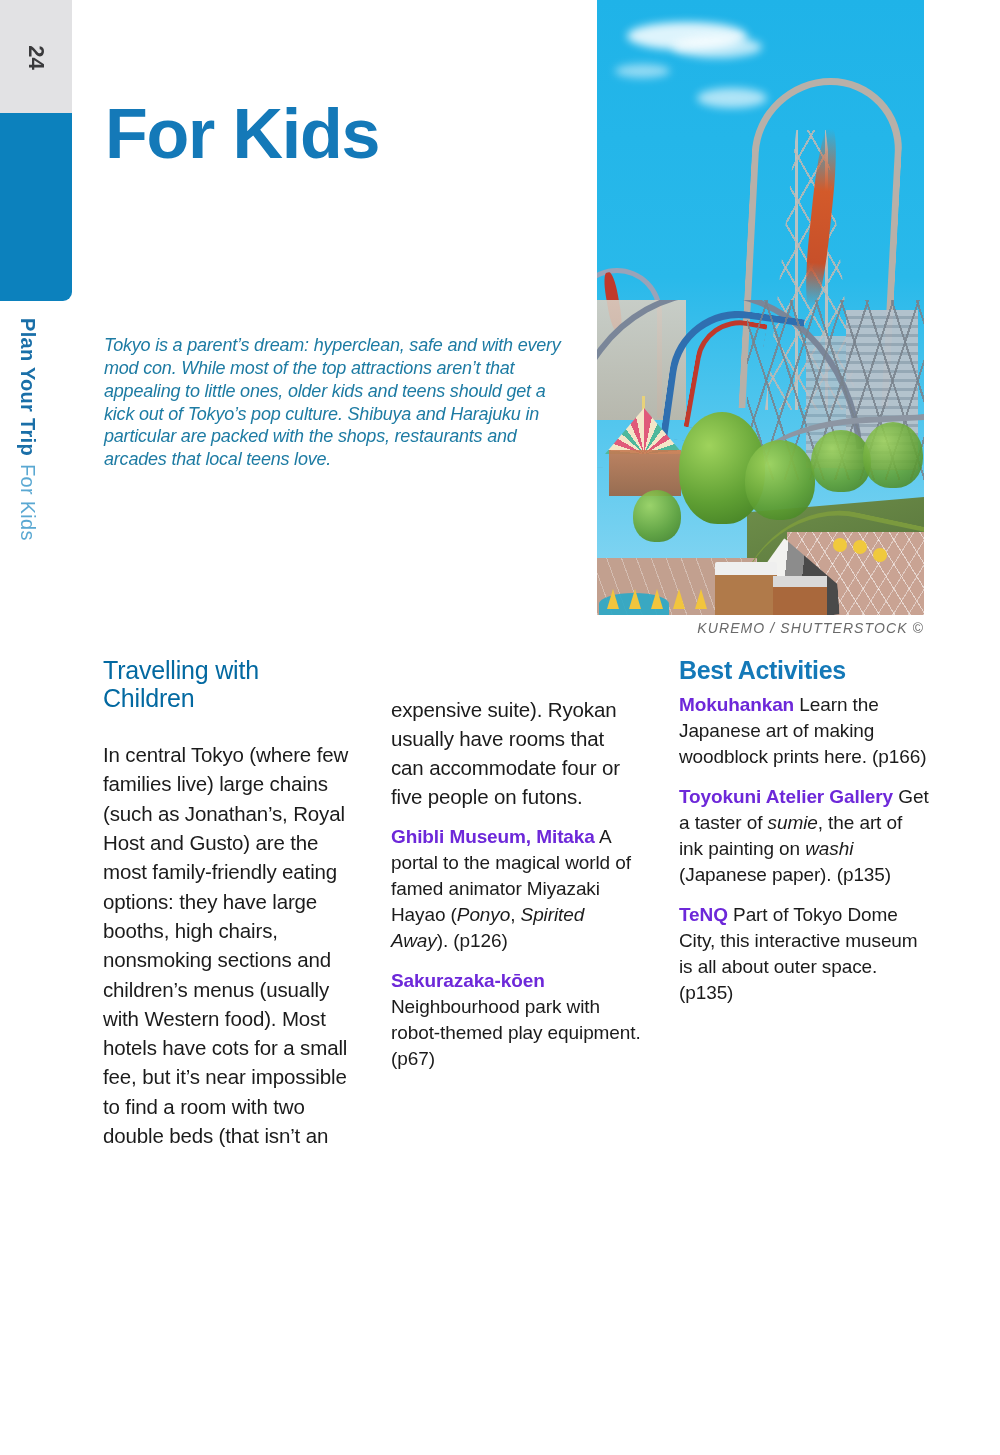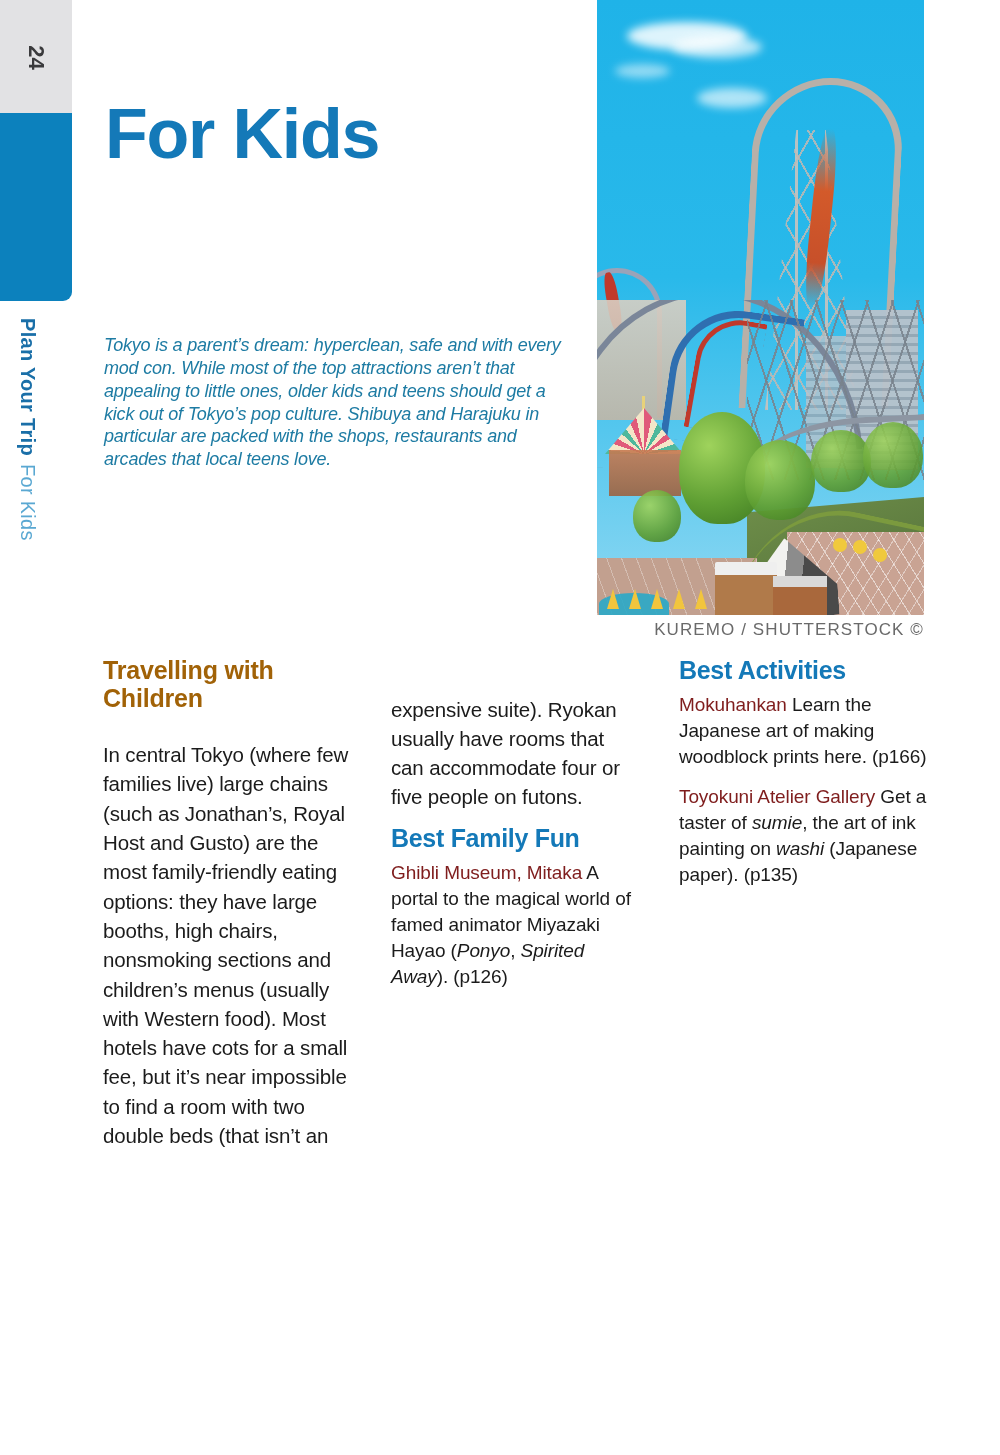--- a/index.html
+++ b/index.html
@@ -345,23 +345,24 @@
     left: 176px; top: 276px; width: 54px; height: 44px;
     background: linear-gradient(180deg,#d9d9d9 0 26%, #a9683c 26% 100%);
   }
 
   #photo-credit {
     position: absolute;
     left: 597px;
     top: 620px;
     width: 327px;
     text-align: right;
-    font-size: 17px;
+    font-size: 14px;
     color: #6a6a6a;
     letter-spacing: 1.1px;
+    font-style: italic;
   }
 
   
   #intro-blurb {
     position: absolute;
     left: 104px;
     top: 316px;
     width: 470px;
     font-size: 18px;
     line-height: 1.27;
@@ -379,22 +380,22 @@
     display: flex;
     gap: 0px;
   }
   .col { box-sizing: border-box; }
   .col.c1 { width: 288px; padding-right: 34px; }
   .col.c2 { width: 288px; padding-right: 38px; }
   .col.c3 { width: 252px; }
 
   .section-head-black {
     font-size: 25px;
-    font-weight: bold;
-    color: #a16207;
+    font-weight: normal;
+    color: #0369a1;
     line-height: 1.12;
     margin: 0 0 10px 0;
     letter-spacing: -0.2px;
   }
   .section-head-blue {
     font-size: 25px;
     font-weight: bold;
     color: #1479b8;
     line-height: 1.12;
     margin: 0 0 8px 0;
@@ -410,21 +411,21 @@
   }
   .body-para:last-child { margin-bottom: 0; margin-top: 28px; }
   .body-para.tight { line-height: 1.41; margin-top: 40px; }
   .entry {
     font-size: 19px;
     line-height: 1.38;
     color: #1b1b1b;
     margin: 0 0 13px 0;
     letter-spacing: -0.1px;
   }
-  .entry b { font-weight: normal; color: #7f1d1d; }
+  .entry b { font-weight: bold; color: #6d28d9; }
   .entry i { font-style: italic; }
 </style>
 </head>
 <body>
 
 <div id="page-number-tab">
   <div id="page-number-label">24</div>
 </div>
 <div id="section-color-tab"></div>
 
@@ -498,37 +499,42 @@
 <div id="columns">
 
   <div class="col c1">
     <h2 class="section-head-black">Travelling with Children</h2>
     <p class="body-para">In central Tokyo (where few families live) large chains (such as Jonathan’s, Royal Host and Gusto) are the most family-friendly eating options: they have large booths, high chairs, nonsmoking sections and children’s menus (usually with Western food). Most hotels have cots for a small fee, but it’s near impossible to find a room with two double beds (that isn’t an</p>
   </div>
 
   <div class="col c2">
     <p class="body-para tight">expensive suite). Ryokan usually have rooms that can accommodate four or five people on futons.</p>
 
-    <h2 class="section-head-blue">Best Family Fun</h2>
 
     <p class="entry">
       <b>Ghibli Museum, Mitaka</b><span> A portal to the magical world of famed animator Miyazaki Hayao (</span><i>Ponyo</i><span>, </span><i>Spirited Away</i><span>). (p126)</span>
     </p>
 
 
+    <p class="entry">
+      <b>Sakurazaka-kōen</b><span> Neighbourhood park with robot-themed play equipment. (p67)</span>
+    </p>
   </div>
 
   <div class="col c3">
     <h2 class="section-head-blue">Best Activities</h2>
 
     <p class="entry">
       <b>Mokuhankan</b><span> Learn the Japanese art of making woodblock prints here. (p166)</span>
     </p>
 
     <p class="entry">
       <b>Toyokuni Atelier Gallery</b><span> Get a taster of </span><i>sumie</i><span>, the art of ink painting on </span><i>washi</i><span> (Japanese paper). (p135)</span>
     </p>
 
 
 
+    <p class="entry">
+      <b>TeNQ</b><span> Part of Tokyo Dome City, this interactive museum is all about outer space. (p135)</span>
+    </p>
   </div>
 
 </div>
 
 </body></html>

